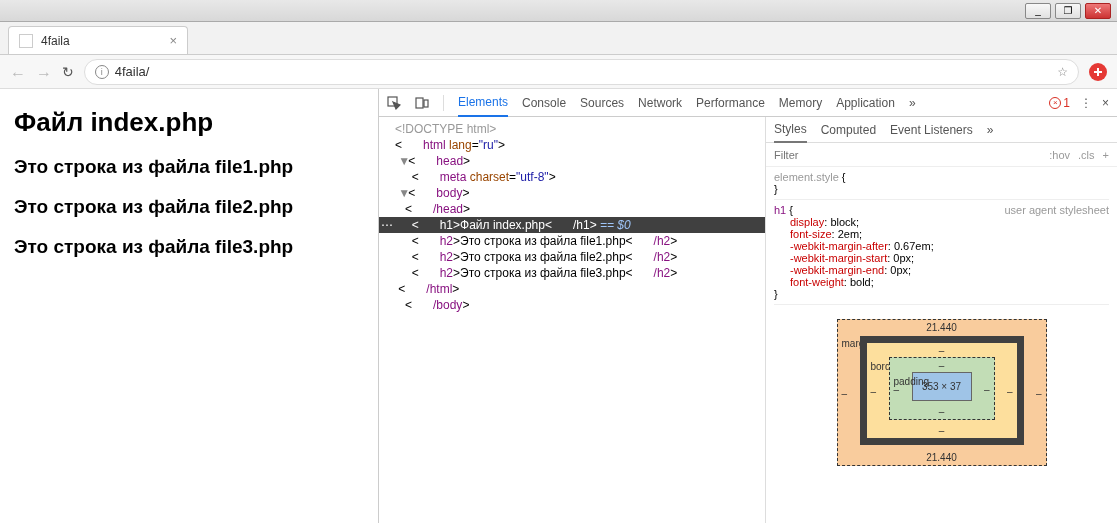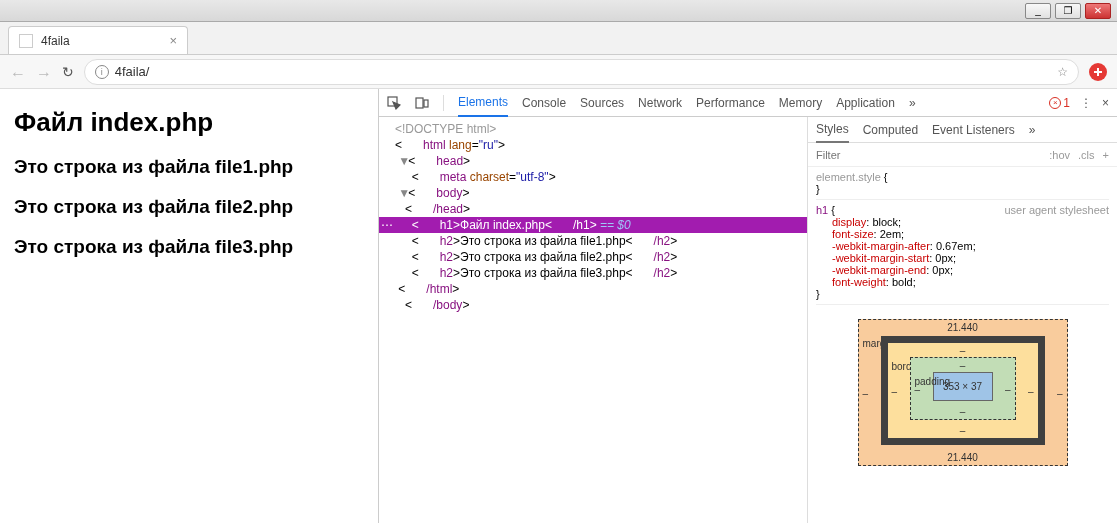--- a/index.html
+++ b/index.html
@@ -41,26 +41,26 @@
 
 .dt-body { flex: 1; display: flex; }
 .dom { flex: 1; font-family: Consolas, Menlo, monospace; font-size: 12px; padding: 4px 0; overflow: hidden; }
 .dom .ln { white-space: pre; padding: 1px 0 1px 16px; }
 .dom .tag { color: #881280; padding-left: 21px; }
 .dom .attr { color: #994500; }
 .dom .str { color: #1a1aa6; }
 .dom .txt { color: #000; }
 .dom .doctype { color: #999; }
 .dom .arrow { display: inline-block; width: 10px; color: #888; }
-.dom .ln.selected { background: #a21caf; color: #fff; position: relative; }
+.dom .ln.selected { background: #404040; color: #fff; position: relative; }
 .dom .ln.selected .tag, .dom .ln.selected .txt { color: #fff; }
 .dom .ln.selected .eq { color: #9fc5f8; font-style: italic; }
 .dom .ln.selected::before { content: "⋯"; position: absolute; left: 2px; color: #fff; }
 
-.styles { width: 310px; border-left: 1px solid #ddd; display: flex; flex-direction: column; font-family: Consolas, Menlo, monospace; font-size: 11px; }
+.styles { width: 352px; border-left: 1px solid #ddd; display: flex; flex-direction: column; font-family: Consolas, Menlo, monospace; font-size: 11px; }
 .styles-tabs { height: 26px; border-bottom: 1px solid #ddd; display: flex; align-items: center; padding: 0 8px; gap: 14px; color: #555; font-family: -apple-system, Arial, sans-serif; font-size: 12px; }
 .styles-tabs .stab { cursor: pointer; padding: 5px 0; }
 .styles-tabs .stab.active { border-bottom: 2px solid #777; margin-bottom: -1px; }
 .styles-filter { height: 24px; border-bottom: 1px solid #eee; display: flex; align-items: center; padding: 0 8px; color: #999; gap: 8px; }
 .styles-filter input { border: none; outline: none; flex: 1; font-size: 11px; color: #333; }
 .styles-filter .chip { cursor: pointer; }
 .styles-body { flex: 1; padding: 4px 8px; overflow: hidden; background: #fff; }
 .rule { margin-bottom: 4px; border-bottom: 1px solid #eee; padding-bottom: 4px; }
 .rule .sel { color: #881280; }
 .rule .origin { float: right; color: #999; }

